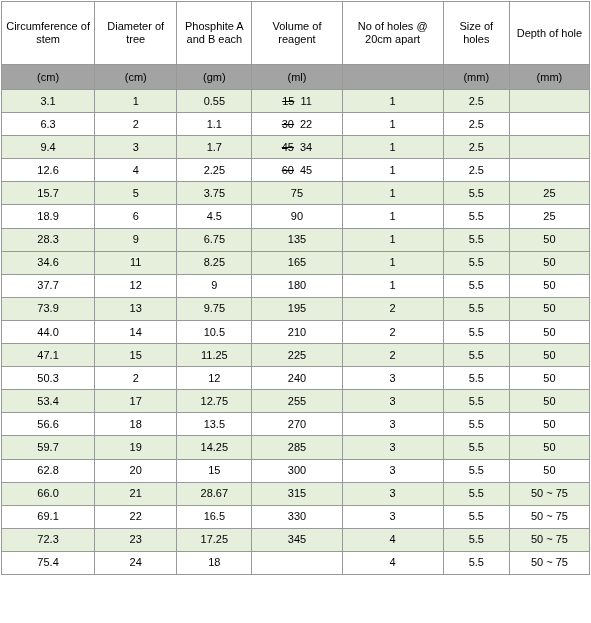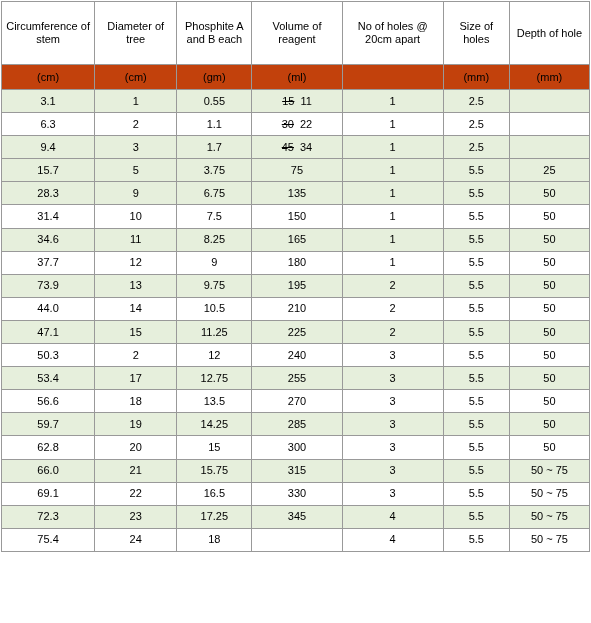--- a/index.html
+++ b/index.html
@@ -30,21 +30,21 @@
     line-height: 1.18;
   }
   table.dose-table thead th {
     height: 58px;
     font-weight: normal;
     padding: 2px 4px;
     background: #ffffff;
   }
   table.dose-table tr.units-row td {
     height: 24px;
-    background: #c2410c;
+    background: #a3a3a3;
   }
   table.dose-table tbody td {
     height: 22.1px;
   }
   tbody tr.shade td {
     background: #e6efdc;
   }
   tbody tr.plain td {
     background: #ffffff;
   }
@@ -120,47 +120,56 @@
       </tr>
       <tr class="shade">
         <td>9.4</td>
         <td>3</td>
         <td>1.7</td>
         <td><span class="cell-pair"><span class="strike">45</span><span>34</span></span></td>
         <td>1</td>
         <td>2.5</td>
         <td></td>
       </tr>
+      <tr class="plain">
+        <td>12.6</td>
+        <td>4</td>
+        <td>2.25</td>
+        <td><span class="cell-pair"><span class="strike">60</span><span>45</span></span></td>
+        <td>1</td>
+        <td>2.5</td>
+        <td></td>
+      </tr>
       <tr class="shade">
         <td>15.7</td>
         <td>5</td>
         <td>3.75</td>
         <td><span class="cell-pair"><span>75</span></span></td>
         <td>1</td>
         <td>5.5</td>
         <td>25</td>
       </tr>
+      <tr class="plain">
+        <td>18.9</td>
+        <td>6</td>
+        <td>4.5</td>
+        <td><span class="cell-pair"><span>90</span></span></td>
+        <td>1</td>
+        <td>5.5</td>
+        <td>25</td>
+      </tr>
       <tr class="shade">
         <td>28.3</td>
         <td>9</td>
         <td>6.75</td>
         <td><span class="cell-pair"><span>135</span></span></td>
         <td>1</td>
         <td>5.5</td>
         <td>50</td>
       </tr>
-      <tr class="plain">
-        <td>31.4</td>
-        <td>10</td>
-        <td>7.5</td>
-        <td><span class="cell-pair"><span>150</span></span></td>
-        <td>1</td>
-        <td>5.5</td>
-        <td>50</td>
-      </tr>
       <tr class="shade">
         <td>34.6</td>
         <td>11</td>
         <td>8.25</td>
         <td><span class="cell-pair"><span>165</span></span></td>
         <td>1</td>
         <td>5.5</td>
         <td>50</td>
       </tr>
       <tr class="plain">
@@ -240,21 +249,21 @@
         <td>20</td>
         <td>15</td>
         <td><span class="cell-pair"><span>300</span></span></td>
         <td>3</td>
         <td>5.5</td>
         <td>50</td>
       </tr>
       <tr class="shade">
         <td>66.0</td>
         <td>21</td>
-        <td>15.75</td>
+        <td>28.67</td>
         <td><span class="cell-pair"><span>315</span></span></td>
         <td>3</td>
         <td>5.5</td>
         <td>50 ~ 75</td>
       </tr>
       <tr class="plain">
         <td>69.1</td>
         <td>22</td>
         <td>16.5</td>
         <td><span class="cell-pair"><span>330</span></span></td>

